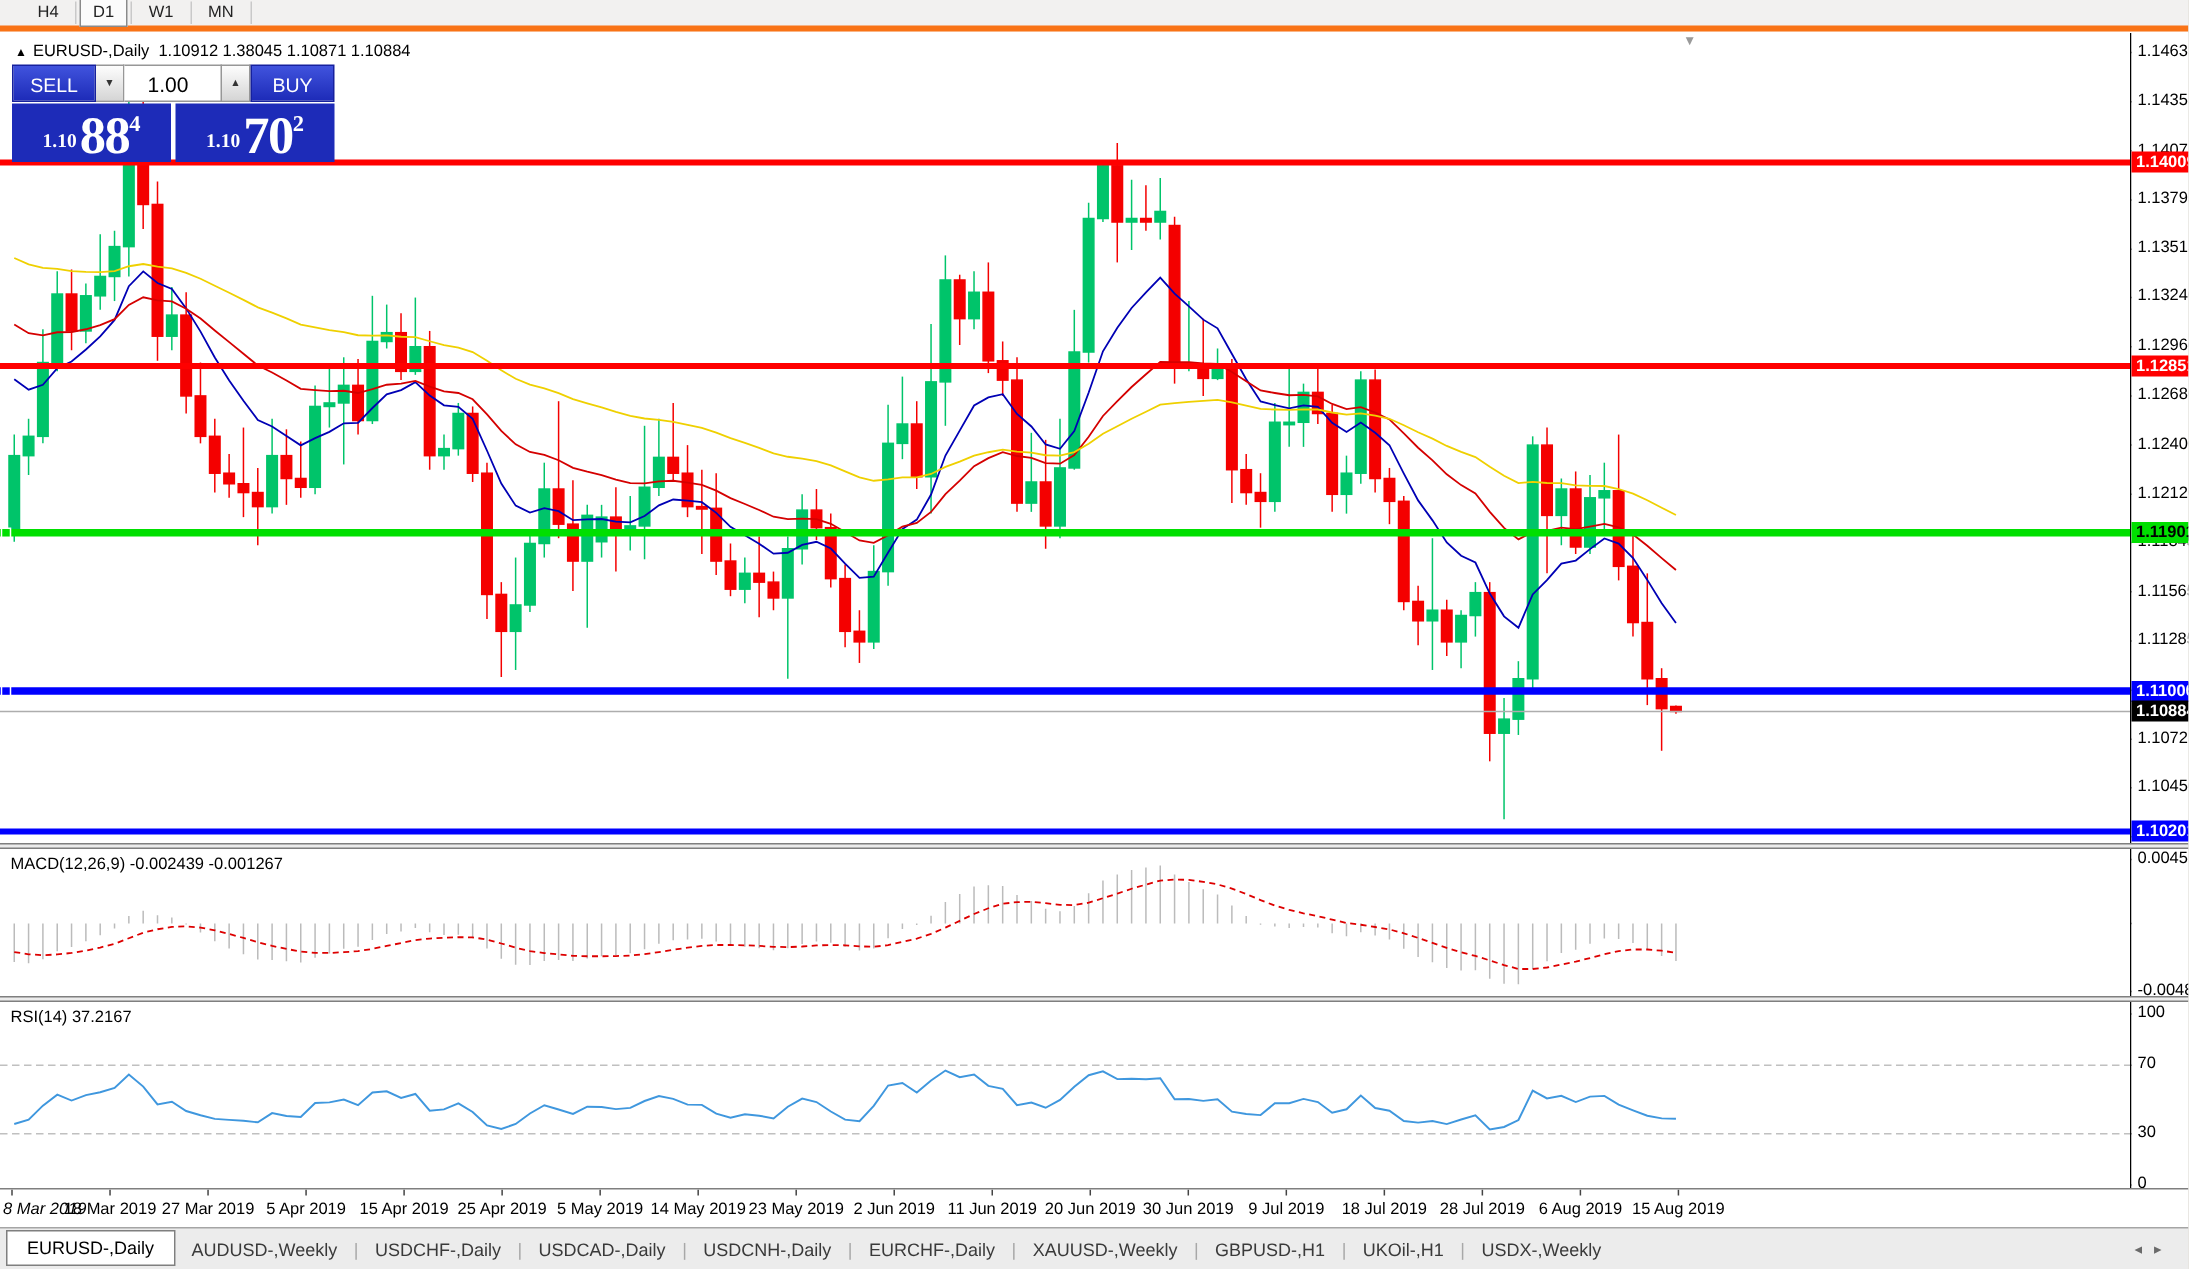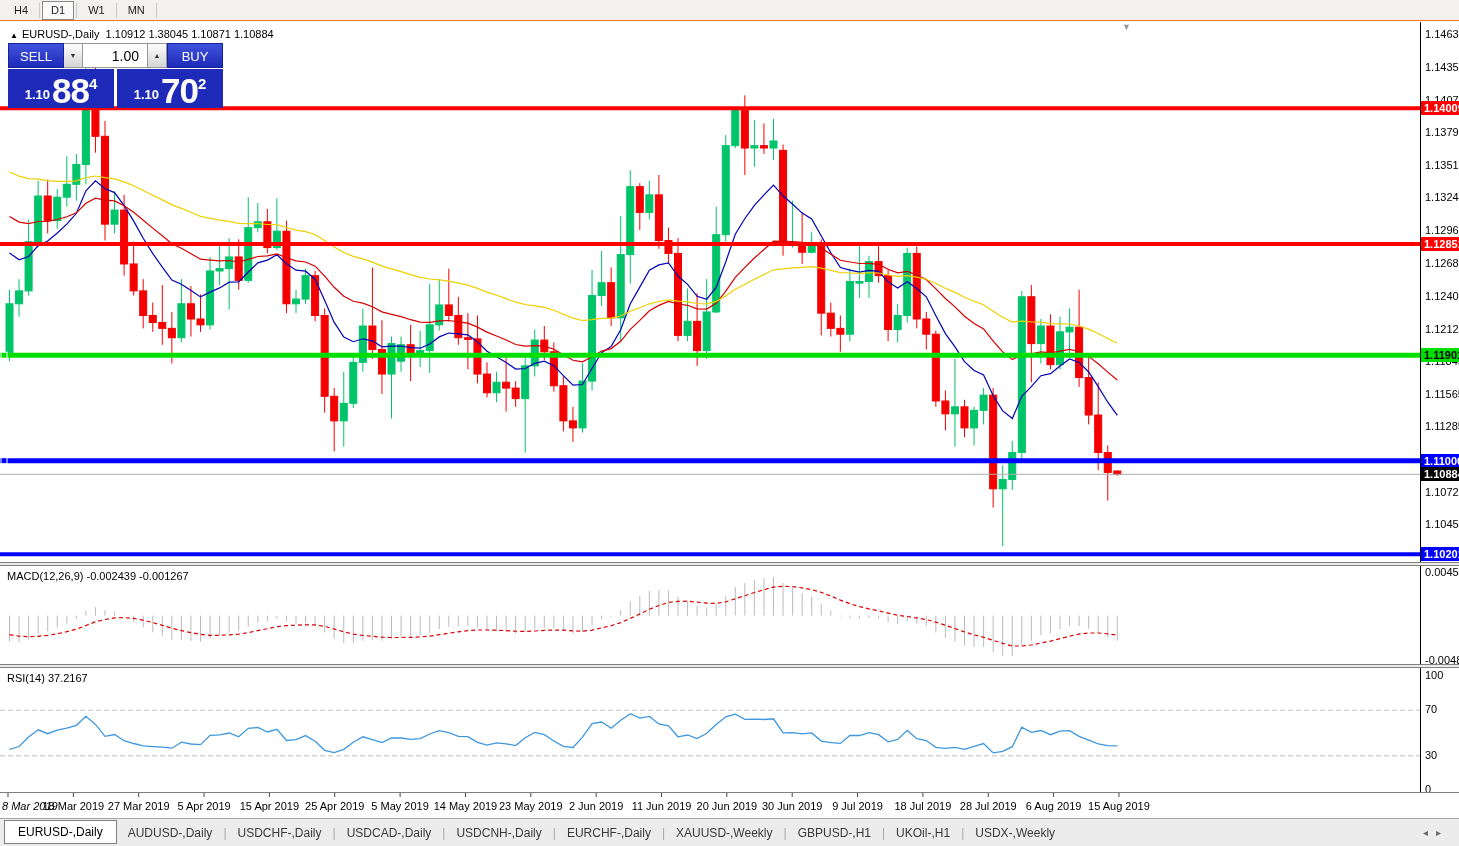--- a/index.html
+++ b/index.html
@@ -1,19 +1,19 @@
 <!DOCTYPE html>
 <html><head>
 <meta charset="utf-8">
 <style>
   html,body{margin:0;padding:0;background:#d4d0c8;font-family:"Liberation Sans",sans-serif;}
   #app{position:relative;width:1459px;height:846px;background:#fff;overflow:hidden;}
 
   
-  #toolbar{position:absolute;top:0;left:0;width:100%;height:21px;background:#f2f1f0;border-bottom:1px solid #f97316;display:flex;align-items:center;padding-left:5px;box-sizing:border-box;}
+  #toolbar{position:absolute;top:0;left:0;width:100%;height:21px;background:#f2f1f0;border-bottom:4px solid #f97316;display:flex;align-items:center;padding-left:16px;box-sizing:border-box;}
   .tf-btn{height:17px;line-height:16px;padding:0 8px;font-size:11px;color:#222;border:1px solid transparent;cursor:pointer;}
   .tf-btn.active{background:#fbfbfb;border:1px solid #8a8a8a;}
   .tf-sep{width:1px;height:15px;background:#c9c9c9;margin:0 2px;}
 
   
   .panel{position:absolute;left:0;width:1459px;background:#fff;}
   #main-panel{top:22px;height:540px;}
   #macd-panel{top:566px;height:98px;}
   #rsi-panel{top:668px;height:124px;}
   .splitter{position:absolute;left:0;width:100%;height:2px;background:#ececec;border-top:1px solid #7f7f7f;border-bottom:1px solid #7f7f7f;}
@@ -28,22 +28,22 @@
   #chart-title span{margin-right:3px;}
   .ind-label{position:absolute;left:7px;top:4px;font-size:11px;color:#000;z-index:5;}
 
   #scroll-anchor{position:absolute;left:1122px;top:0;color:#9a9a9a;font-size:9px;z-index:5;}
 
   
   #trade-widget{position:absolute;left:8px;top:21px;width:215px;z-index:10;}
   #tw-row1{display:flex;height:25px;}
   .tw-btn{flex:0 0 56px;background:linear-gradient(#4053dd,#1d2bb8);color:#fff;font-size:13px;text-align:center;line-height:25px;border:1px solid #16219e;box-sizing:border-box;cursor:pointer;}
   .spin{flex:0 0 19px;background:linear-gradient(#fdfdfd,#d5d5d5);border:1px solid #979797;border-left:none;font-size:7px;color:#333;text-align:center;line-height:23px;cursor:pointer;box-sizing:border-box;}
-  #vol-input{flex:1;width:50px;border:1px solid #979797;border-left:none;font-size:14px;text-align:right;padding-right:8px;font-family:"Liberation Sans",sans-serif;box-sizing:border-box;}
-  #tw-row2{display:flex;height:39px;margin-top:1px;}
+  #vol-input{flex:1;width:50px;border:1px solid #979797;border-left:none;font-size:14px;text-align:center;padding-right:8px;font-family:"Liberation Sans",sans-serif;box-sizing:border-box;}
+  #tw-row2{display:flex;height:39px;margin-top:1px;font-family:Liberation Serif, serif;}
   .price-pane{flex:1;background:#1d2bb8;color:#fff;display:flex;align-items:flex-end;justify-content:center;padding-bottom:1px;cursor:pointer;}
   .price-pane.left{margin-right:3px;}
   .pp-small{font-size:13px;font-weight:bold;margin:0 2px 5px 0;}
   .pp-big{font-size:35px;font-weight:bold;line-height:32px;letter-spacing:-1px;}
   .pp-sup{font-size:15px;font-weight:bold;margin-bottom:15px;}
 
   
   #date-axis{position:absolute;top:792px;left:0;width:100%;height:26px;background:#fff;border-top:1px solid #7f7f7f;box-sizing:border-box;}
   .dlabel{position:absolute;top:7px;font-size:11px;color:#000;white-space:nowrap;transform:translateX(-50%);}
   .dlabel.first{transform:none;font-style:italic;}
@@ -571,21 +571,21 @@
         <line x1="922.8999999999999" y1="0" x2="922.8999999999999" y2="4" stroke="#444"></line>
         <line x1="988.2499999999999" y1="0" x2="988.2499999999999" y2="4" stroke="#444"></line>
         <line x1="1053.6" y1="0" x2="1053.6" y2="4" stroke="#444"></line>
         <line x1="1118.9499999999998" y1="0" x2="1118.9499999999998" y2="4" stroke="#444"></line>
       </svg>
   <div class="dlabel first" style="left: 2px;">8 Mar 2019</div><div class="dlabel" style="left: 73.35px;">18 Mar 2019</div><div class="dlabel" style="left: 138.7px;">27 Mar 2019</div><div class="dlabel" style="left: 204.05px;">5 Apr 2019</div><div class="dlabel" style="left: 269.4px;">15 Apr 2019</div><div class="dlabel" style="left: 334.75px;">25 Apr 2019</div><div class="dlabel" style="left: 400.1px;">5 May 2019</div><div class="dlabel" style="left: 465.45px;">14 May 2019</div><div class="dlabel" style="left: 530.8px;">23 May 2019</div><div class="dlabel" style="left: 596.15px;">2 Jun 2019</div><div class="dlabel" style="left: 661.5px;">11 Jun 2019</div><div class="dlabel" style="left: 726.85px;">20 Jun 2019</div><div class="dlabel" style="left: 792.2px;">30 Jun 2019</div><div class="dlabel" style="left: 857.55px;">9 Jul 2019</div><div class="dlabel" style="left: 922.9px;">18 Jul 2019</div><div class="dlabel" style="left: 988.25px;">28 Jul 2019</div><div class="dlabel" style="left: 1053.6px;">6 Aug 2019</div><div class="dlabel" style="left: 1118.95px;">15 Aug 2019</div></div>
 
   <div id="tabbar">
     <span id="tabs-host" style="display:flex;align-items:center;">
         <span class="tab active">EURUSD-,Daily</span>
-        <span class="tab">AUDUSD-,Daily</span>
+        <span class="tab">AUDUSD-,Weekly</span>
         <span class="tabsep">|</span>
         <span class="tab">USDCHF-,Daily</span>
         <span class="tabsep">|</span>
         <span class="tab">USDCAD-,Daily</span>
         <span class="tabsep">|</span>
         <span class="tab">USDCNH-,Daily</span>
         <span class="tabsep">|</span>
         <span class="tab">EURCHF-,Daily</span>
         <span class="tabsep">|</span>
         <span class="tab">XAUUSD-,Weekly</span>

